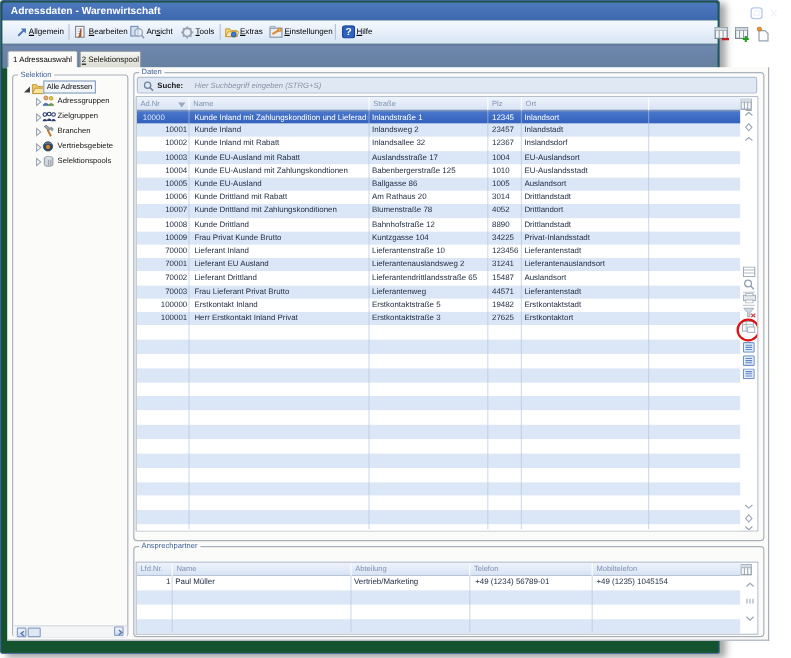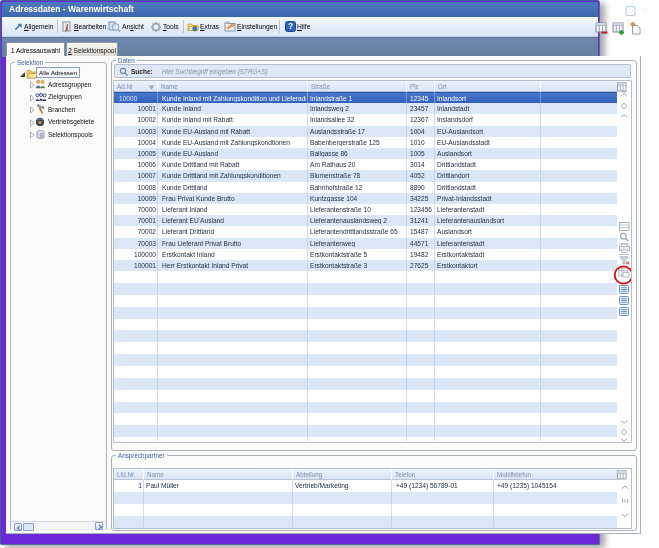--- a/index.html
+++ b/index.html
@@ -1,16 +1,16 @@
 <!DOCTYPE html>
 <html><head><meta charset="utf-8">
 <style>
 *{margin:0;padding:0;box-sizing:border-box}
 html,body{width:659px;height:548px;background:#fff;font-family:"Liberation Sans",sans-serif;overflow:hidden}
-#win{position:absolute;left:0;top:0;width:600px;height:545px;background:#6d28d9;border:1px solid #3f6096;border-right-color:#52709f;border-bottom-color:#52709f;border-radius:3px 3px 2px 2px;box-shadow:5px 3px 6px rgba(105,105,105,.6)}
+#win{position:absolute;left:0;top:0;width:600px;height:545px;background:#14532d;border:1px solid #3f6096;border-right-color:#52709f;border-bottom-color:#52709f;border-radius:3px 3px 2px 2px;box-shadow:5px 3px 6px rgba(105,105,105,.6)}
 
 #title{position:absolute;left:1px;top:1px;right:1px;height:15px;background:linear-gradient(#4d79be,#3e68ae);color:#fff;font-size:8.5px;font-weight:bold;line-height:15px;padding-left:7px;border-radius:2px 2px 0 0}
 #tbtns{position:absolute;left:623px;top:2px;height:12px}
 
 #menu{position:absolute;left:1px;top:16px;right:1px;height:20px;background:linear-gradient(#f4f9fe 0%,#e6effa 55%,#d8e5f5 100%);border-bottom:1px solid #c3d2e6;font-size:6.7px;color:#000}
 .mi{position:absolute;top:6px;white-space:nowrap}
 .msep{position:absolute;top:3px;width:1px;height:13px;background:#b9c4d4}
 .micon{position:absolute;top:4px}
 
 #tabstrip{position:absolute;left:1px;top:36px;right:1px;height:20px;background:linear-gradient(#7289ae 0%,#6a83a8 40%,#66809f 100%);box-shadow:inset 0 1px 0 #5d739a}

